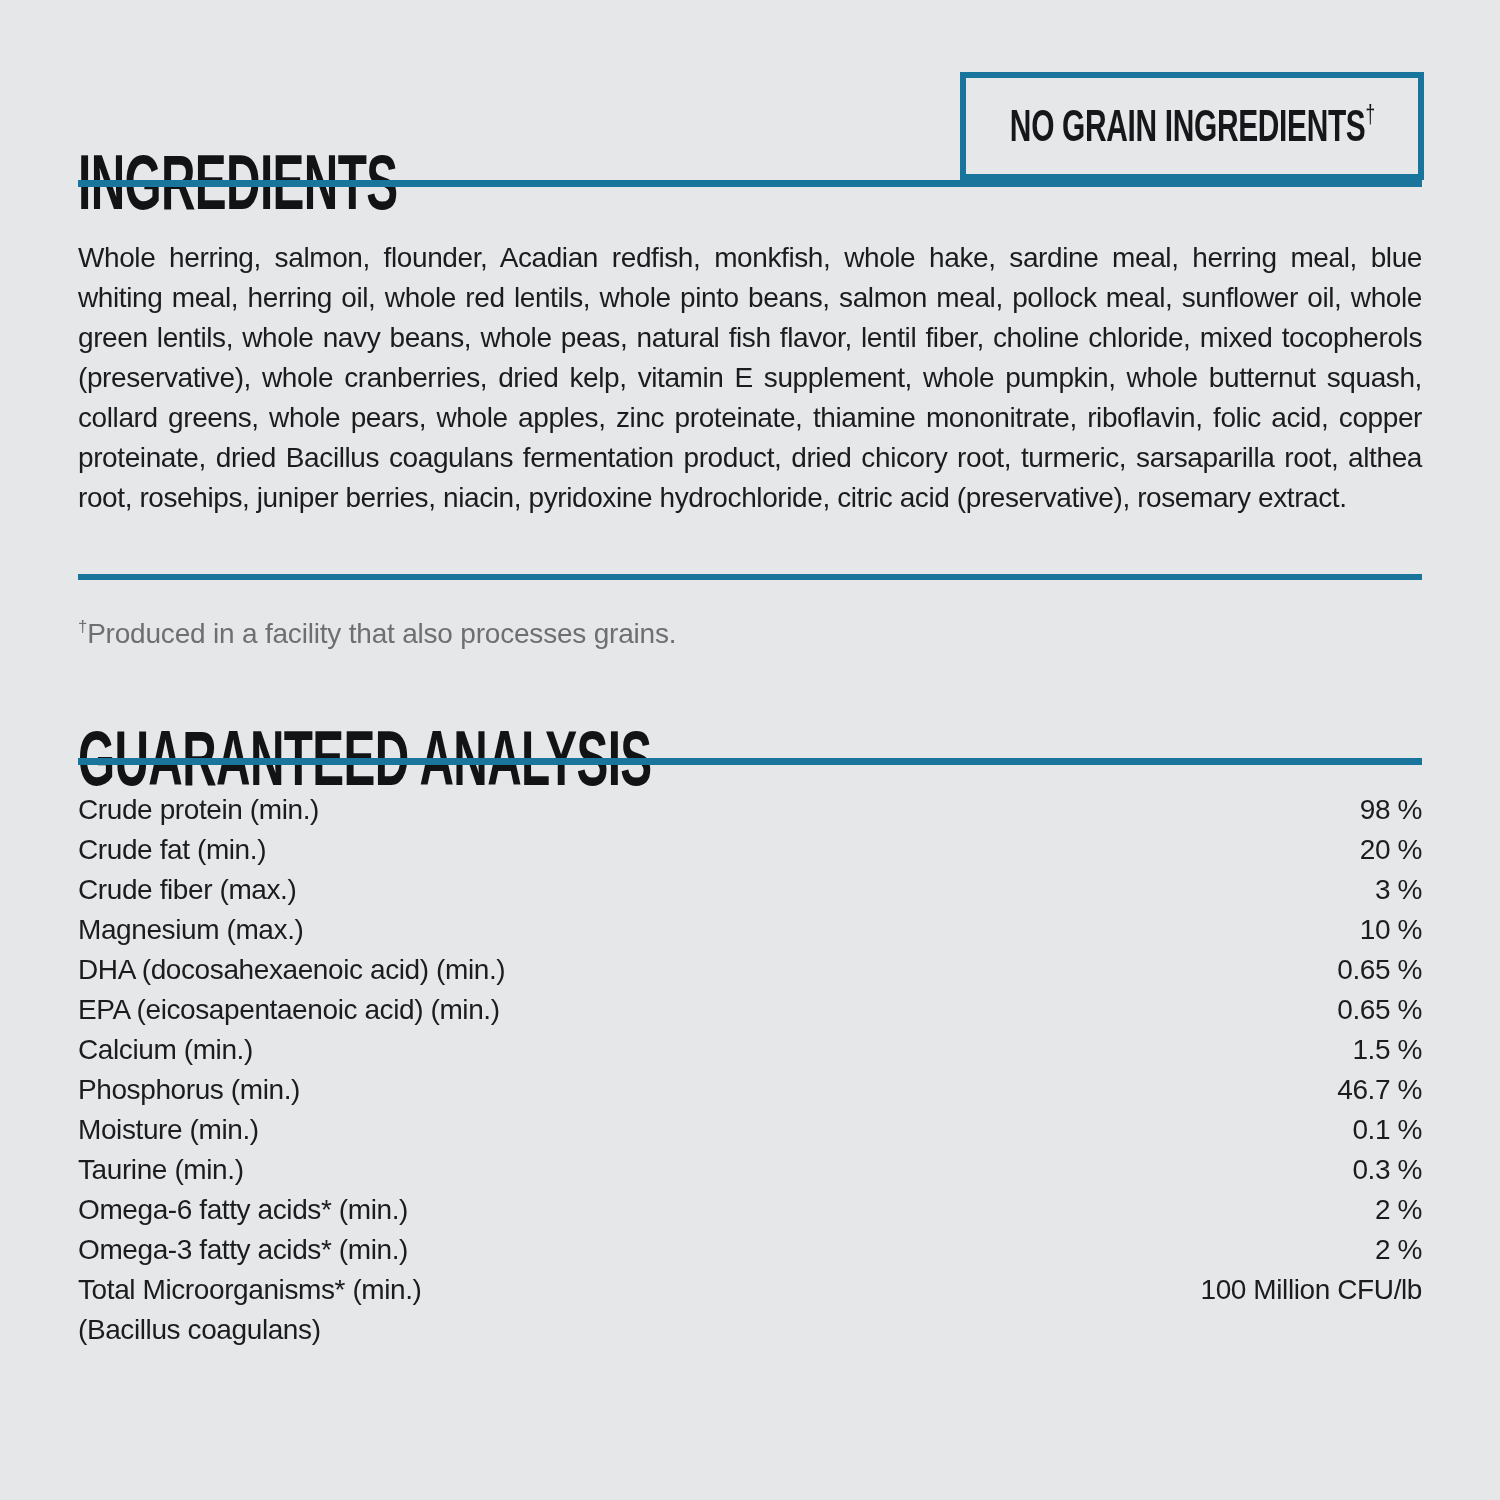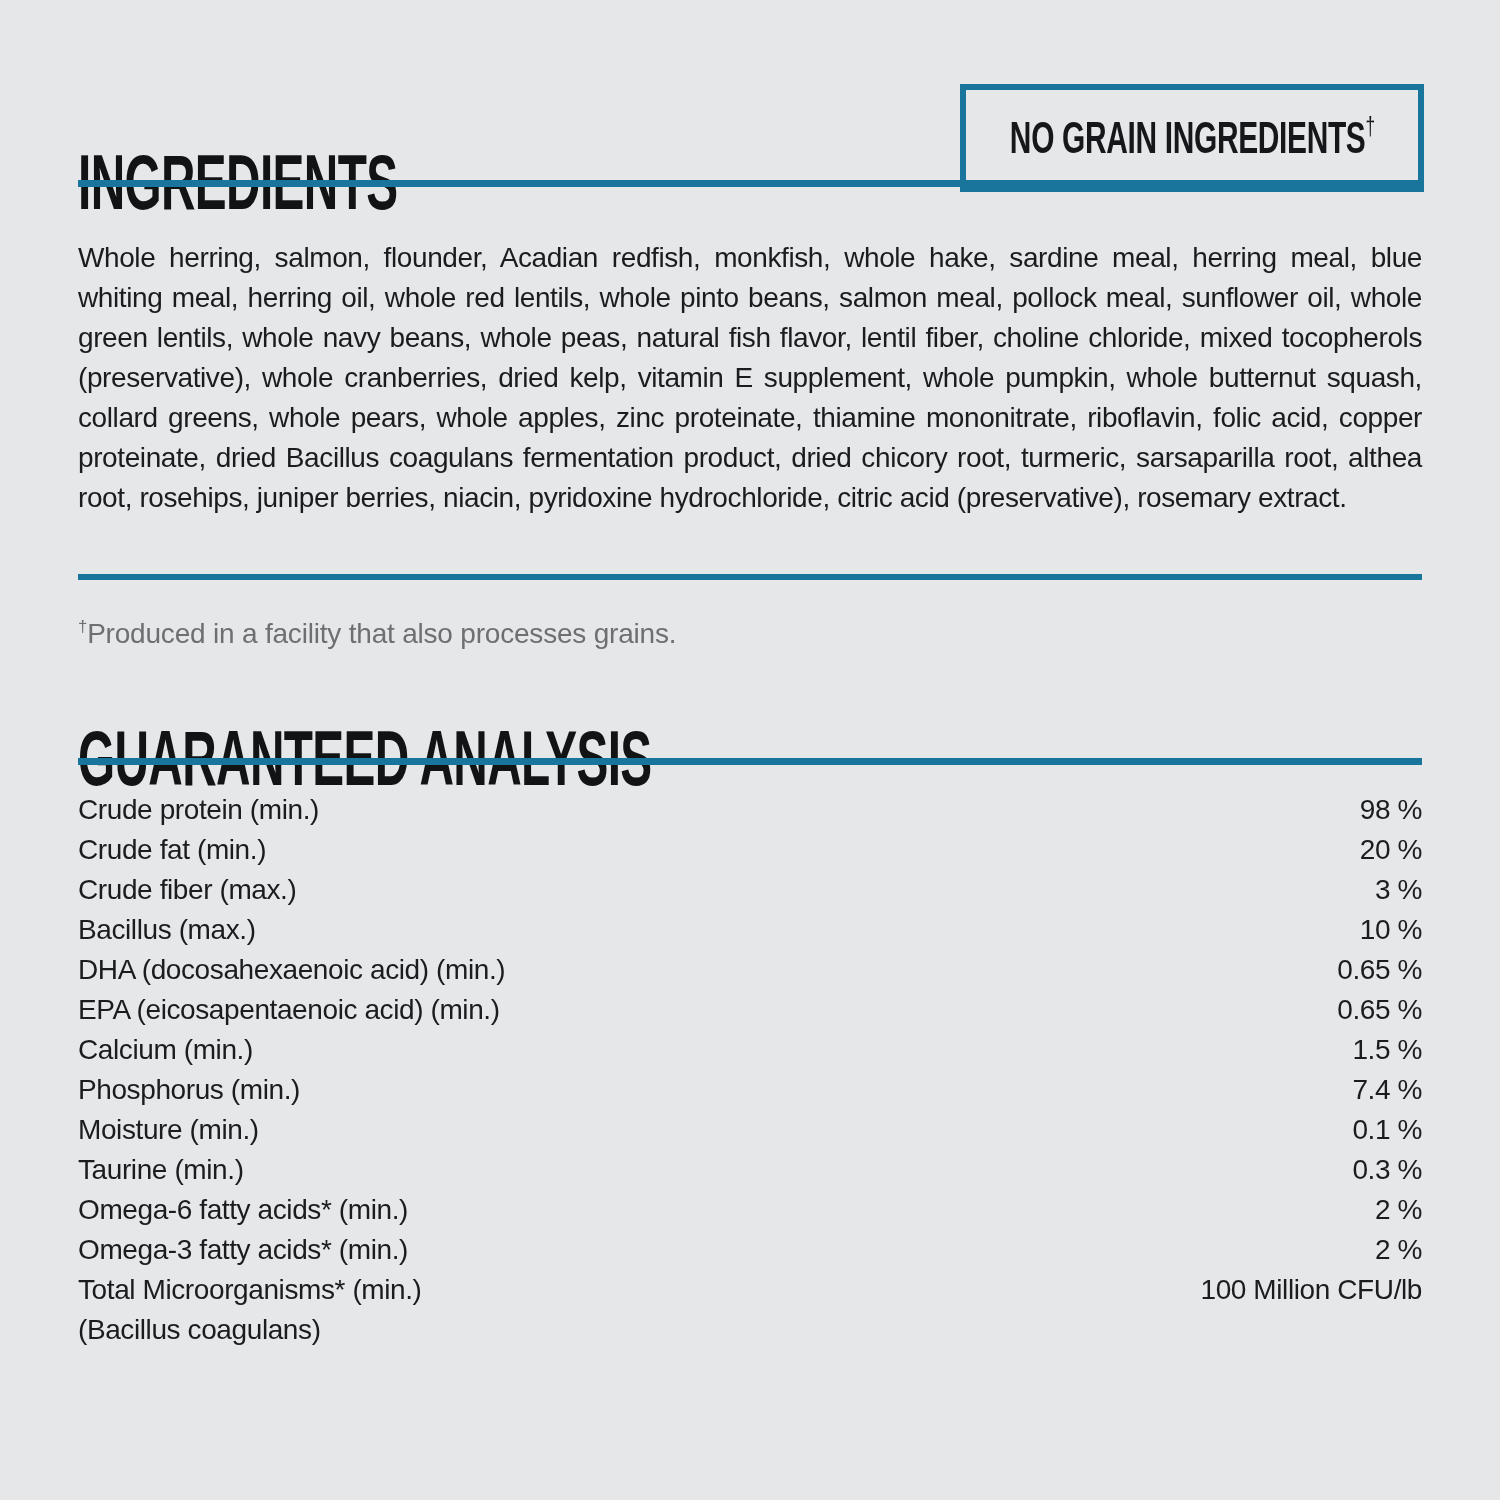--- a/index.html
+++ b/index.html
@@ -24,21 +24,21 @@
     position:absolute;left:78px;right:78px;height:7px;
     background:#1a759c;
   }
   #rule-ingredients{top:180px;}
   #rule-footnote{top:574px;height:6px;}
   #rule-analysis{top:758px;}
   .badge{
     position:absolute;top:72px;right:76px;
     width:452px;height:96px;
     border:6px solid #1a759c;
-    display:flex;align-items:center;justify-content:center;margin-top:12px;
+    display:flex;align-items:center;justify-content:center;
   }
   .badge-text{
     font-size:44px;font-weight:bold;color:#16171a;
     transform:scaleX(0.68);transform-origin:center;
     white-space:nowrap;letter-spacing:-0.5px;
   }
   .badge-text sup{
     font-size:58%;position:relative;top:-2px;font-weight:normal;
   }
   .ingredients-body{
@@ -91,38 +91,38 @@
     </div>
     <div class="analysis-row">
       <span class="analysis-label">Crude fat (min.)</span>
       <span class="analysis-value">20 %</span>
     </div>
     <div class="analysis-row">
       <span class="analysis-label">Crude fiber (max.)</span>
       <span class="analysis-value">3 %</span>
     </div>
     <div class="analysis-row">
-      <span class="analysis-label">Bacillus (max.)</span>
+      <span class="analysis-label">Magnesium (max.)</span>
       <span class="analysis-value">10 %</span>
     </div>
     <div class="analysis-row">
       <span class="analysis-label">DHA (docosahexaenoic acid) (min.)</span>
       <span class="analysis-value">0.65 %</span>
     </div>
     <div class="analysis-row">
       <span class="analysis-label">EPA (eicosapentaenoic acid) (min.)</span>
       <span class="analysis-value">0.65 %</span>
     </div>
     <div class="analysis-row">
       <span class="analysis-label">Calcium (min.)</span>
       <span class="analysis-value">1.5 %</span>
     </div>
     <div class="analysis-row">
       <span class="analysis-label">Phosphorus (min.)</span>
-      <span class="analysis-value">7.4 %</span>
+      <span class="analysis-value">46.7 %</span>
     </div>
     <div class="analysis-row">
       <span class="analysis-label">Moisture (min.)</span>
       <span class="analysis-value">0.1 %</span>
     </div>
     <div class="analysis-row">
       <span class="analysis-label">Taurine (min.)</span>
       <span class="analysis-value">0.3 %</span>
     </div>
     <div class="analysis-row">

